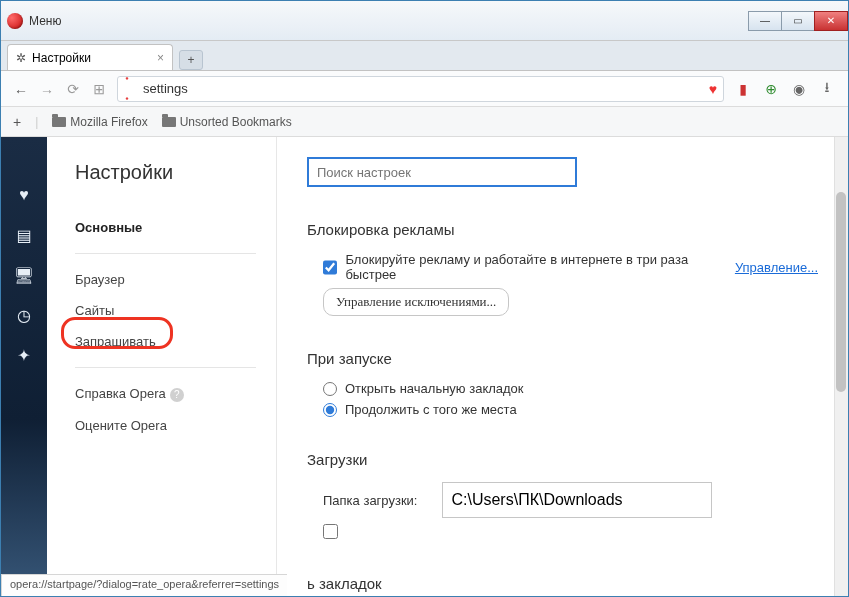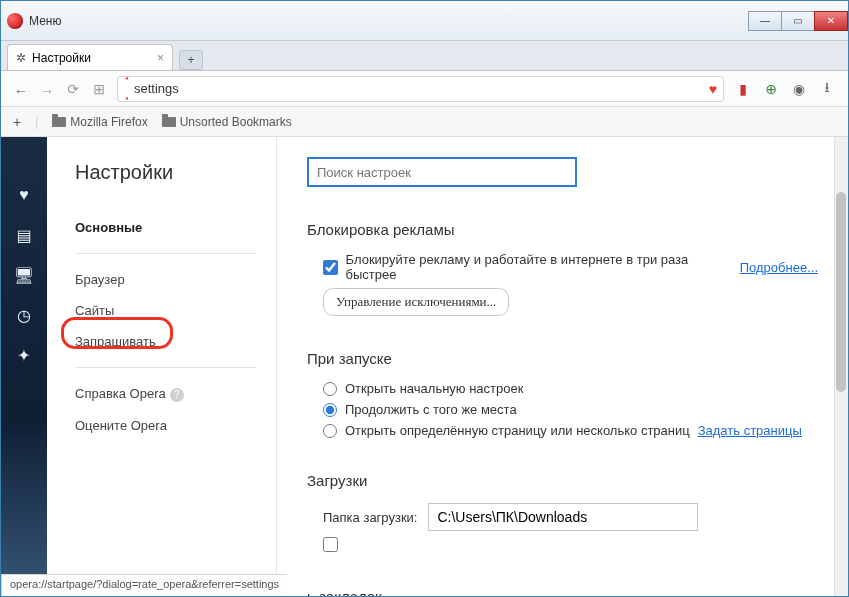--- a/index.html
+++ b/index.html
@@ -18,21 +18,21 @@
 .tabstrip { height: 30px; background: #e3e9ef; display: flex; align-items: flex-end; border-bottom: 1px solid #c2c2c2; padding-left: 6px; }
 .tab { height: 26px; background: #fff; border: 1px solid #c2c2c2; border-bottom: none; border-radius: 4px 4px 0 0; display:flex; align-items:center; padding: 0 8px; font-size: 12px; gap:6px; }
 .tab .gear { font-size:12px; color:#555; }
 .tab .close-x { color:#888; font-size:12px; margin-left: 60px; cursor:pointer; }
 .newtab { width: 24px; height: 20px; margin-left: 6px; background: #d6dee6; border:1px solid #b8c4d0; border-radius:3px; display:flex; align-items:center; justify-content:center; font-size:12px; color:#555; }
 
 
 .addrrow { height: 36px; display:flex; align-items:center; gap:10px; padding: 0 12px; border-bottom: 1px solid #dcdcdc; background:#fafbfc; }
 .nav-ico { color:#9a9a9a; font-size:14px; width:16px; text-align:center; }
 .nav-ico.enabled { color:#555; }
-.urlbox { flex:1; height: 26px; border:1px solid #cfd6dd; border-radius:3px; background:#fff; display:flex; align-items:center; padding:0 6px; gap:4px; }
+.urlbox { flex:1; height: 26px; border:1px solid #cfd6dd; border-radius:3px; background:#fff; display:flex; align-items:center; padding:0 6px; gap:13px; }
 .opera-o { width:14px; height:14px; border-radius:50%; border:3px solid #e74040; border-left-color: transparent; border-right-color: transparent; transform: rotate(45deg); }
 .urlin { border:none; outline:none; flex:1; font-size:13px; color:#333; }
 .heart { color:#e33; font-size:14px; }
 .rico { font-size:14px; color:#666; width:18px; text-align:center; }
 .rico.green { color:#2e8b2e; }
 
 
 .bmrow { height: 30px; display:flex; align-items:center; gap:14px; padding:0 12px; border-bottom:1px solid #dcdcdc; background:#f6f7f8; font-size:12px; color:#555; }
 .bmplus { font-size:14px; color:#555; }
 .folder-ico { display:inline-block; width:14px; height:10px; background:#777; border-radius:1px; margin-right:4px; vertical-align:middle; position:relative; }
@@ -58,22 +58,22 @@
 
 
 .cpane { flex:1; padding: 20px 30px; overflow:hidden; position:relative; }
 .searchbox { width: 270px; height: 30px; border:2px solid #2f7bd8; font-size:13px; padding: 0 8px; outline:none; color:#a21caf; }
 .section-h { font-size:15px; color:#333; margin-top: 34px; margin-bottom: 14px; }
 .row { display:flex; align-items:center; gap:8px; font-size:13px; color:#333; margin: 6px 0 6px 16px; }
 .chk { width:15px; height:15px; accent-color:#2f7bd8; }
 .link { color:#1a6bd8; text-decoration:underline; cursor:pointer; }
 .btn { border:1px solid #c6c6c6; background:#fff; padding: 5px 12px; border-radius:10px; font-size:13px; color:#333; cursor:pointer;font-family:Liberation Serif, serif; }
 .radio { width:14px; height:14px; accent-color:#2f7bd8; }
-.dlrow { display:flex; align-items:center; gap:11px; font-size:13px; color:#333; margin-left:16px; }
-.pathbox { border:1px solid #c6c6c6; height:28px; padding:3px 8px; font-size:14px; width: 270px; background:#fff; }
+.dlrow { display:flex; align-items:center; gap:25px; font-size:13px; color:#333; margin-left:16px; }
+.pathbox { border:1px solid #c6c6c6; height:36px; padding:3px 8px; font-size:16px; width: 270px; background:#fff; }
 
 
 .scroll-track { position:absolute; right:0; top:0; bottom:0; width:14px; background:#f0f0f0; border-left:1px solid #e0e0e0; }
 .scroll-thumb { position:absolute; right:2px; top:55px; width:10px; height:200px; background:#c2c2c2; border-radius:5px; }
 
 
 .status { position:absolute; left:0; bottom:0; height:22px; background:#fdfdfd; border:1px solid #d6d6d6; font-size:11px; color:#555; padding:3px 8px; border-right:none; border-bottom:none; }
 </style>
 </head>
 <body>
@@ -153,39 +153,34 @@
 
   <div class="highlight-ring" style="left:60px; top:180px; width:112px; height:32px;"></div>
 
   <div class="cpane">
     <input class="searchbox" placeholder="Поиск настроек" style="">
 
     <div class="section-h">Блокировка рекламы</div>
     <div class="row">
       <input type="checkbox" class="chk" checked="" style="">
       <span>Блокируйте рекламу и работайте в интернете в три раза быстрее</span>
-      <span class="link">Подробнее...</span>
+      <span class="link">Управление...</span>
     </div>
     <div class="row">
       <button class="btn">Управление исключениями...</button>
     </div>
 
     <div class="section-h">При запуске</div>
     <div class="row">
         <input type="radio" name="st" class="radio" style="">
-        <span>Открыть начальную настроек</span>
+        <span>Открыть начальную закладок</span>
       </div>
     <div class="row">
         <input type="radio" name="st" class="radio" checked="" style="">
         <span>Продолжить с того же места</span>
-      </div>
-    <div class="row">
-        <input type="radio" name="st" class="radio" style="">
-        <span>Открыть определённую страницу или несколько страниц</span> 
-        <span class="link">Задать страницы</span>
       </div>
 
     <div class="section-h">Загрузки</div>
     <div class="dlrow">
       <span>Папка загрузки:</span>
       <input class="pathbox" value="C:\Users\ПК\Downloads" style="">
     </div>
     <div class="row">
       <input type="checkbox" class="chk" style="">
     </div>

